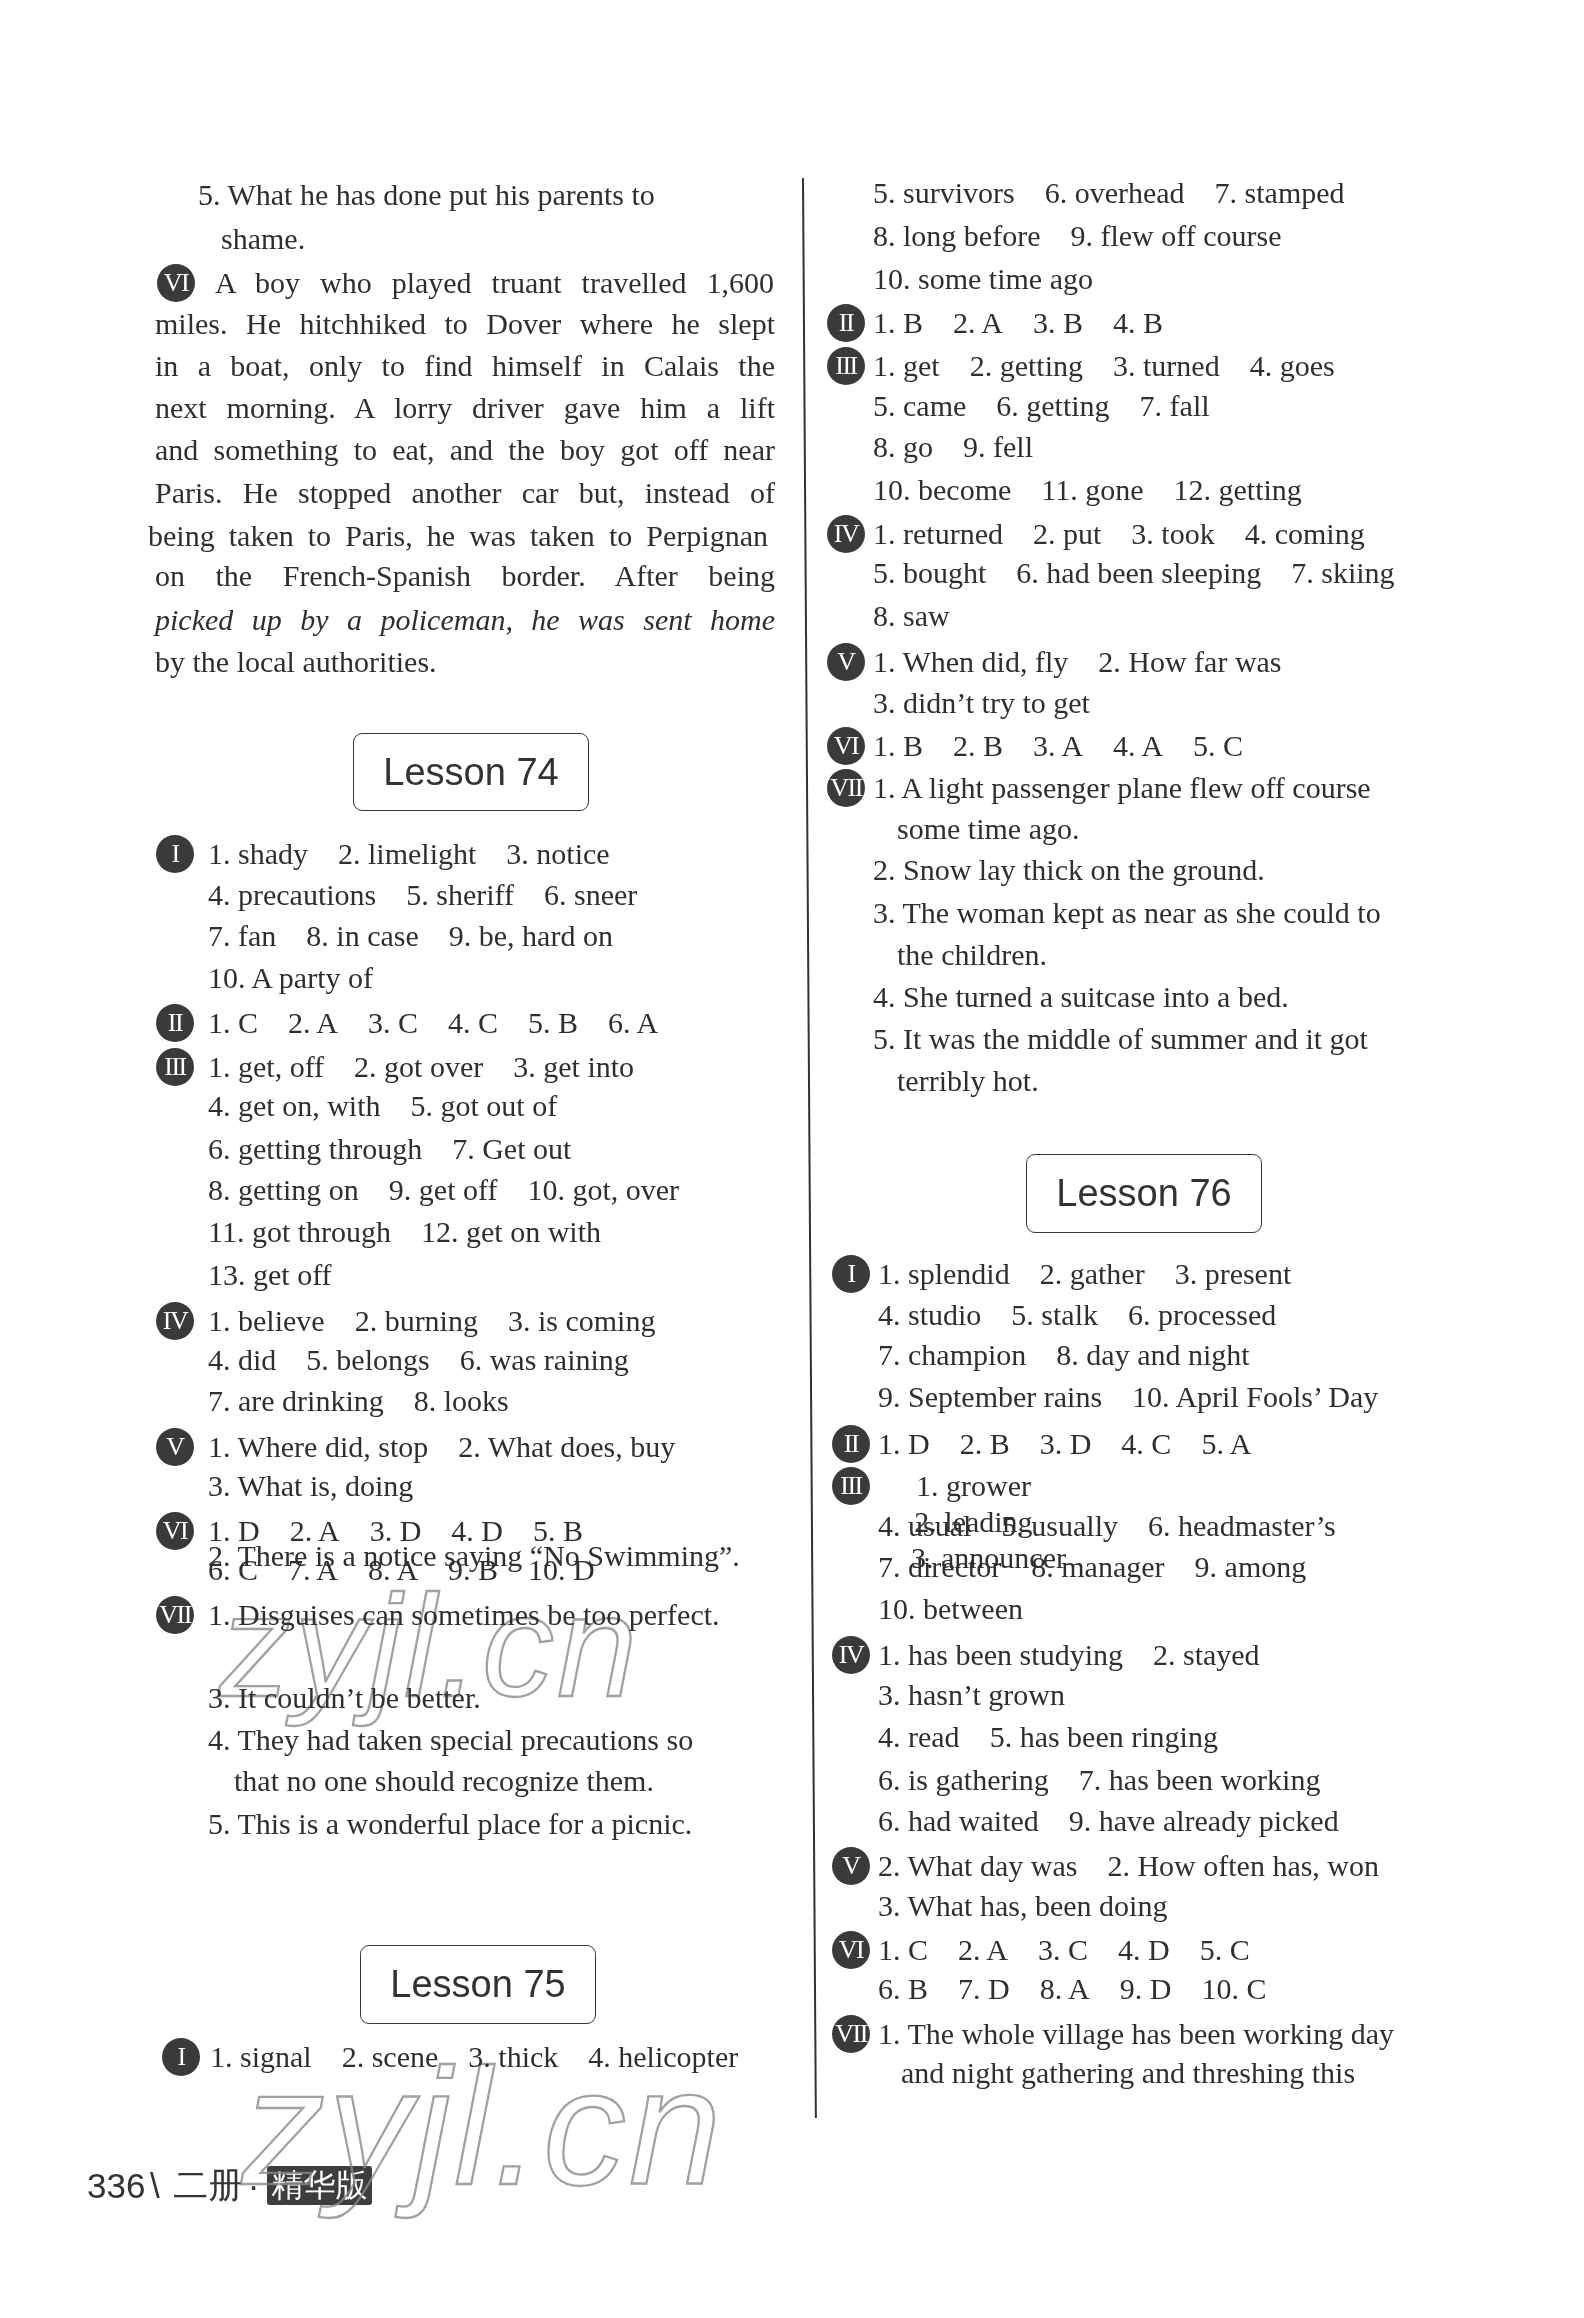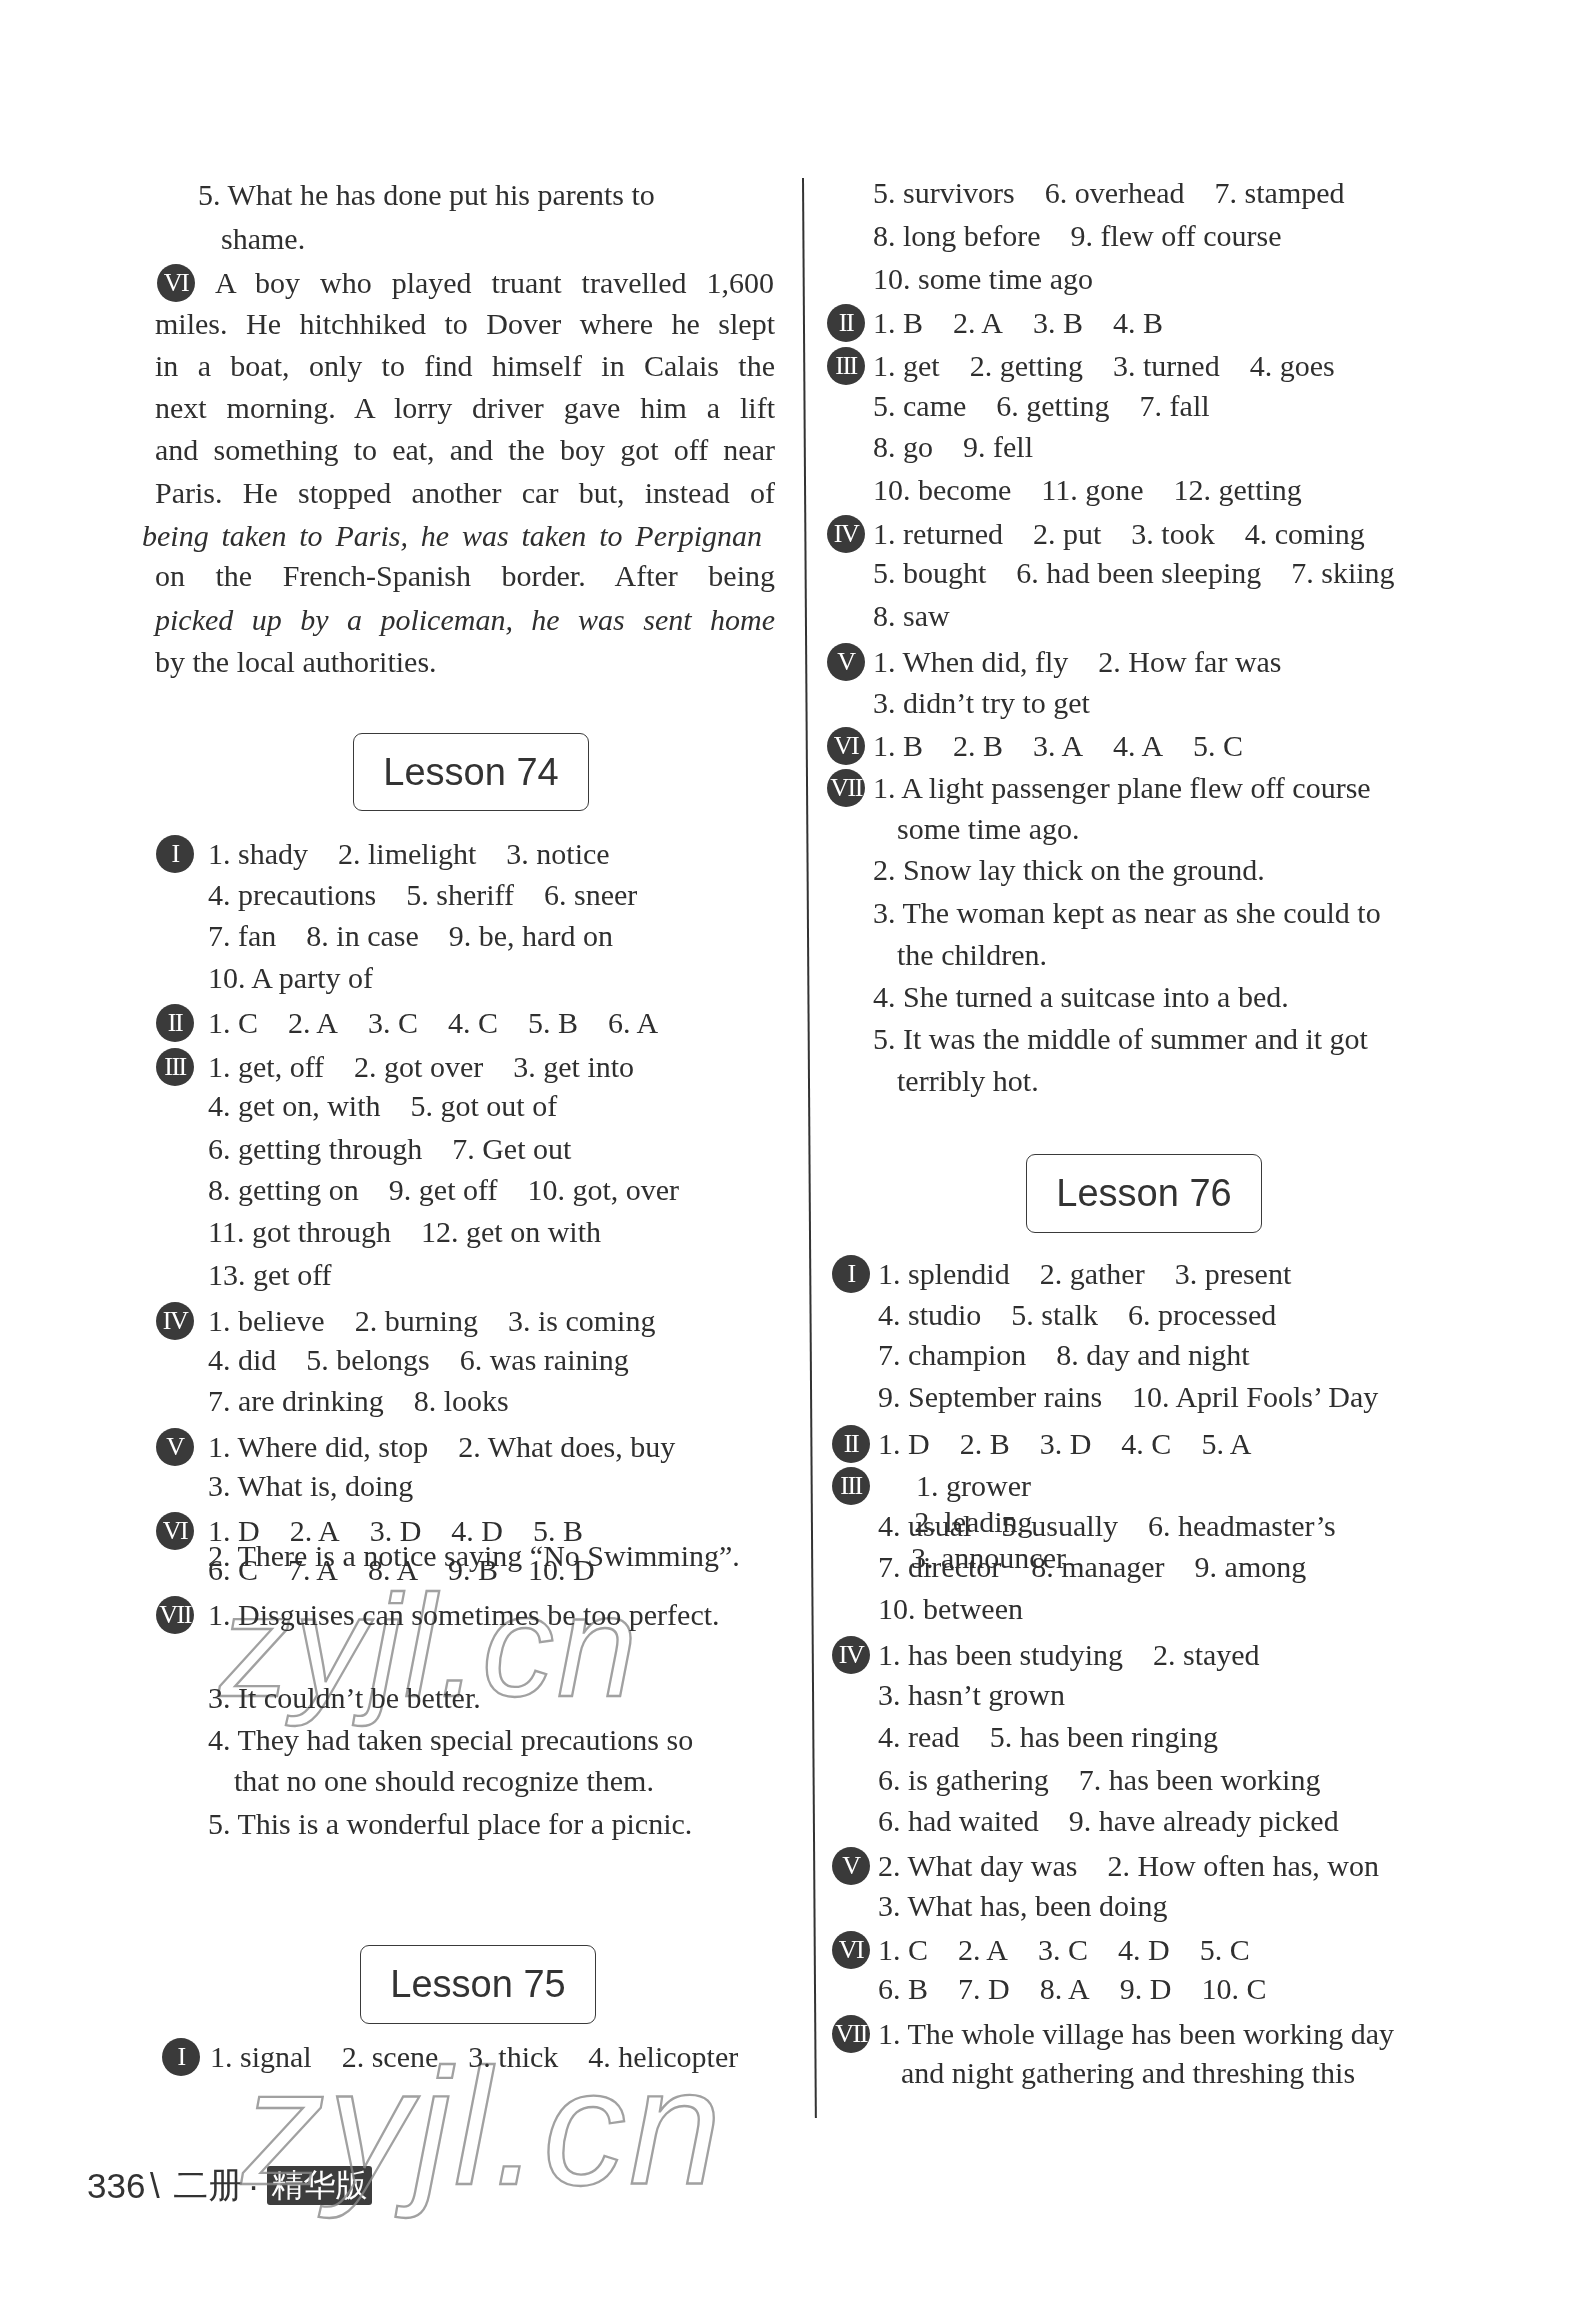--- a/index.html
+++ b/index.html
@@ -121,21 +121,21 @@
   <div class="watermark" style="left:219px; top:1564px; font-size:144px;">zyjl.cn</div>
   <div class="watermark" style="left:242px; top:2032px; font-size:166px;">zyjl.cn</div>
 <div class="para" style="left: 198px; top: 195px;">5. What he has done put his parents to</div>
     <div class="para" style="left: 221px; top: 239px;">shame.</div>
     <div class="para" style="left: 215px; top: 283px; width: 559px; text-align: justify; text-align-last: justify; white-space: normal;">A boy who played truant travelled 1,600</div>
     <div class="para" style="left: 155px; top: 324px; width: 620px; text-align: justify; text-align-last: justify; white-space: normal;">miles. He hitchhiked to Dover where he slept</div>
     <div class="para" style="left: 155px; top: 366px; width: 620px; text-align: justify; text-align-last: justify; white-space: normal;">in a boat, only to find himself in Calais the</div>
     <div class="para" style="left: 155px; top: 408px; width: 620px; text-align: justify; text-align-last: justify; white-space: normal;">next morning. A lorry driver gave him a lift</div>
     <div class="para" style="left: 155px; top: 450px; width: 620px; text-align: justify; text-align-last: justify; white-space: normal;">and something to eat, and the boy got off near</div>
     <div class="para" style="left: 155px; top: 493px; width: 620px; text-align: justify; text-align-last: justify; white-space: normal;">Paris. He stopped another car but, instead of</div>
-    <div class="para" style="left: 142px; top: 536px; width: 620px; text-align: justify; text-align-last: justify; white-space: normal; font-style: italic;">being taken to Paris, he was taken to Perpignan</div>
+    <div class="para" style="left: 148px; top: 536px; width: 620px; text-align: justify; text-align-last: justify; white-space: normal;">being taken to Paris, he was taken to Perpignan</div>
     <div class="para" style="left: 155px; top: 576px; width: 620px; text-align: justify; text-align-last: justify; white-space: normal;">on the French-Spanish border. After being</div>
     <div class="para" style="left: 155px; top: 620px; width: 620px; text-align: justify; text-align-last: justify; white-space: normal; font-style: italic;">picked up by a policeman, he was sent home</div>
     <div class="para" style="left: 155px; top: 662px; width: 620px;">by the local authorities.</div>
     <div class="badge" style="left: 176px; top: 283px;">VI</div>
     <div class="line" style="left: 208px; top: 854px;">
       <span class="item">1. shady</span>
       <span class="item">2. limelight</span>
       <span class="item">3. notice</span>
     </div>
     <div class="badge" style="left: 175px; top: 854px;">I</div>

